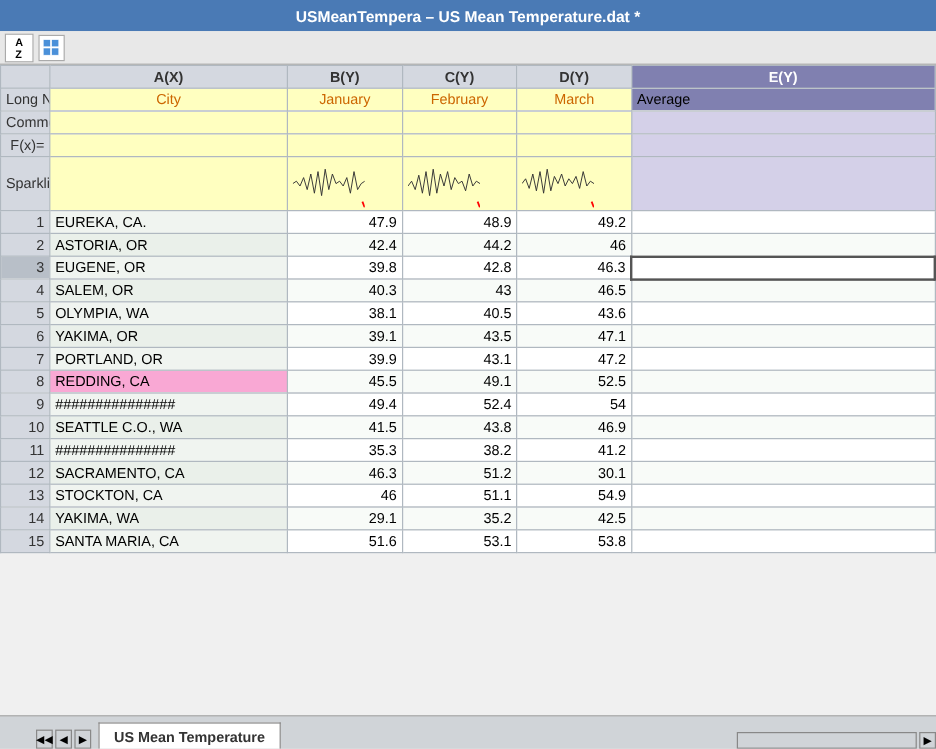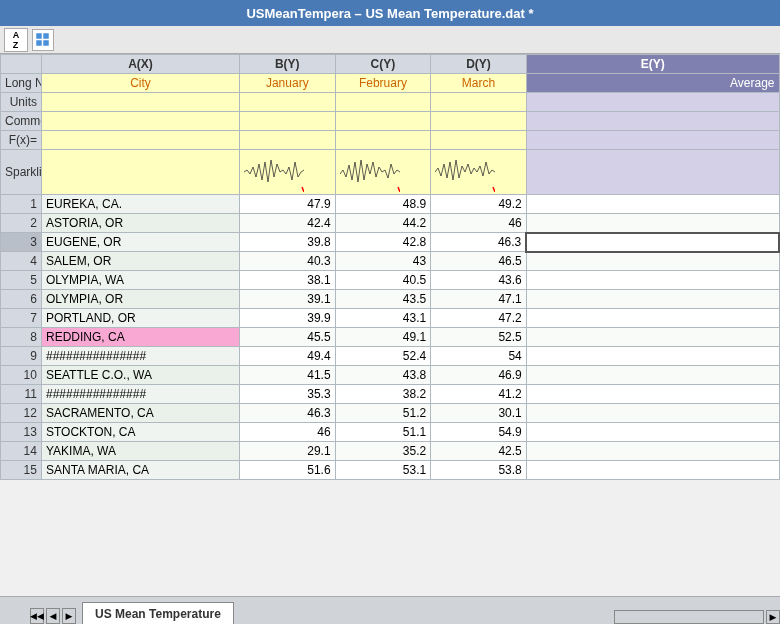--- a/index.html
+++ b/index.html
@@ -110,22 +110,22 @@
     }
 
     .cell-month {
       background: #ffffc0;
       text-align: center;
       color: #cc6600;
     }
 
     .cell-average {
       background: #8080b0;
-      color: #ffffff;
-      text-align: right;
+      color: #000000;
+      text-align: left;
     }
 
     .cell-units { background: #ffffc0; }
     .cell-comments { background: #ffffc0; }
     .cell-fx { background: #ffffc0; }
 
     .cell-data-a {
       background: #f0f4f0;
       text-align: left;
     }
@@ -296,28 +296,20 @@
 
         <tr>
           <td class="meta-label">Long Name</td>
           <td class="cell-city">City</td>
           <td class="cell-month">January</td>
           <td class="cell-month">February</td>
           <td class="cell-month">March</td>
           <td class="cell-average">Average</td>
         </tr>
 
-        <tr>
-          <td class="meta-label">Units</td>
-          <td class="cell-units"></td>
-          <td class="cell-units"></td>
-          <td class="cell-units"></td>
-          <td class="cell-units"></td>
-          <td class="cell-units" style="background:#d4d0e8;"></td>
-        </tr>
 
         <tr>
           <td class="meta-label">Comments</td>
           <td class="cell-comments"></td>
           <td class="cell-comments"></td>
           <td class="cell-comments"></td>
           <td class="cell-comments"></td>
           <td class="cell-comments" style="background:#d4d0e8;"></td>
         </tr>
 
@@ -392,21 +384,21 @@
           <tr>
       <td class="row-label" style="">5</td>
       <td class="cell-data-a" style="background:#f0f4f0;">OLYMPIA, WA</td>
       <td class="cell-data-b" style="background:#ffffff;">38.1</td>
       <td class="cell-data-c" style="background:#ffffff;">40.5</td>
       <td class="cell-data-d" style="background:#ffffff;">43.6</td>
       <td class="cell-data-e" style="background:#ffffff;"></td>
     </tr>
           <tr>
       <td class="row-label" style="">6</td>
-      <td class="cell-data-a" style="background:#eaf0ea;">OLYMPIA, OR</td>
+      <td class="cell-data-a" style="background:#eaf0ea;">YAKIMA, OR</td>
       <td class="cell-data-b" style="background:#f8fbf8;">39.1</td>
       <td class="cell-data-c" style="background:#f8fbf8;">43.5</td>
       <td class="cell-data-d" style="background:#f8fbf8;">47.1</td>
       <td class="cell-data-e" style="background:#f8fbf8;"></td>
     </tr>
           <tr>
       <td class="row-label" style="">7</td>
       <td class="cell-data-a" style="background:#f0f4f0;">PORTLAND, OR</td>
       <td class="cell-data-b" style="background:#ffffff;">39.9</td>
       <td class="cell-data-c" style="background:#ffffff;">43.1</td>

